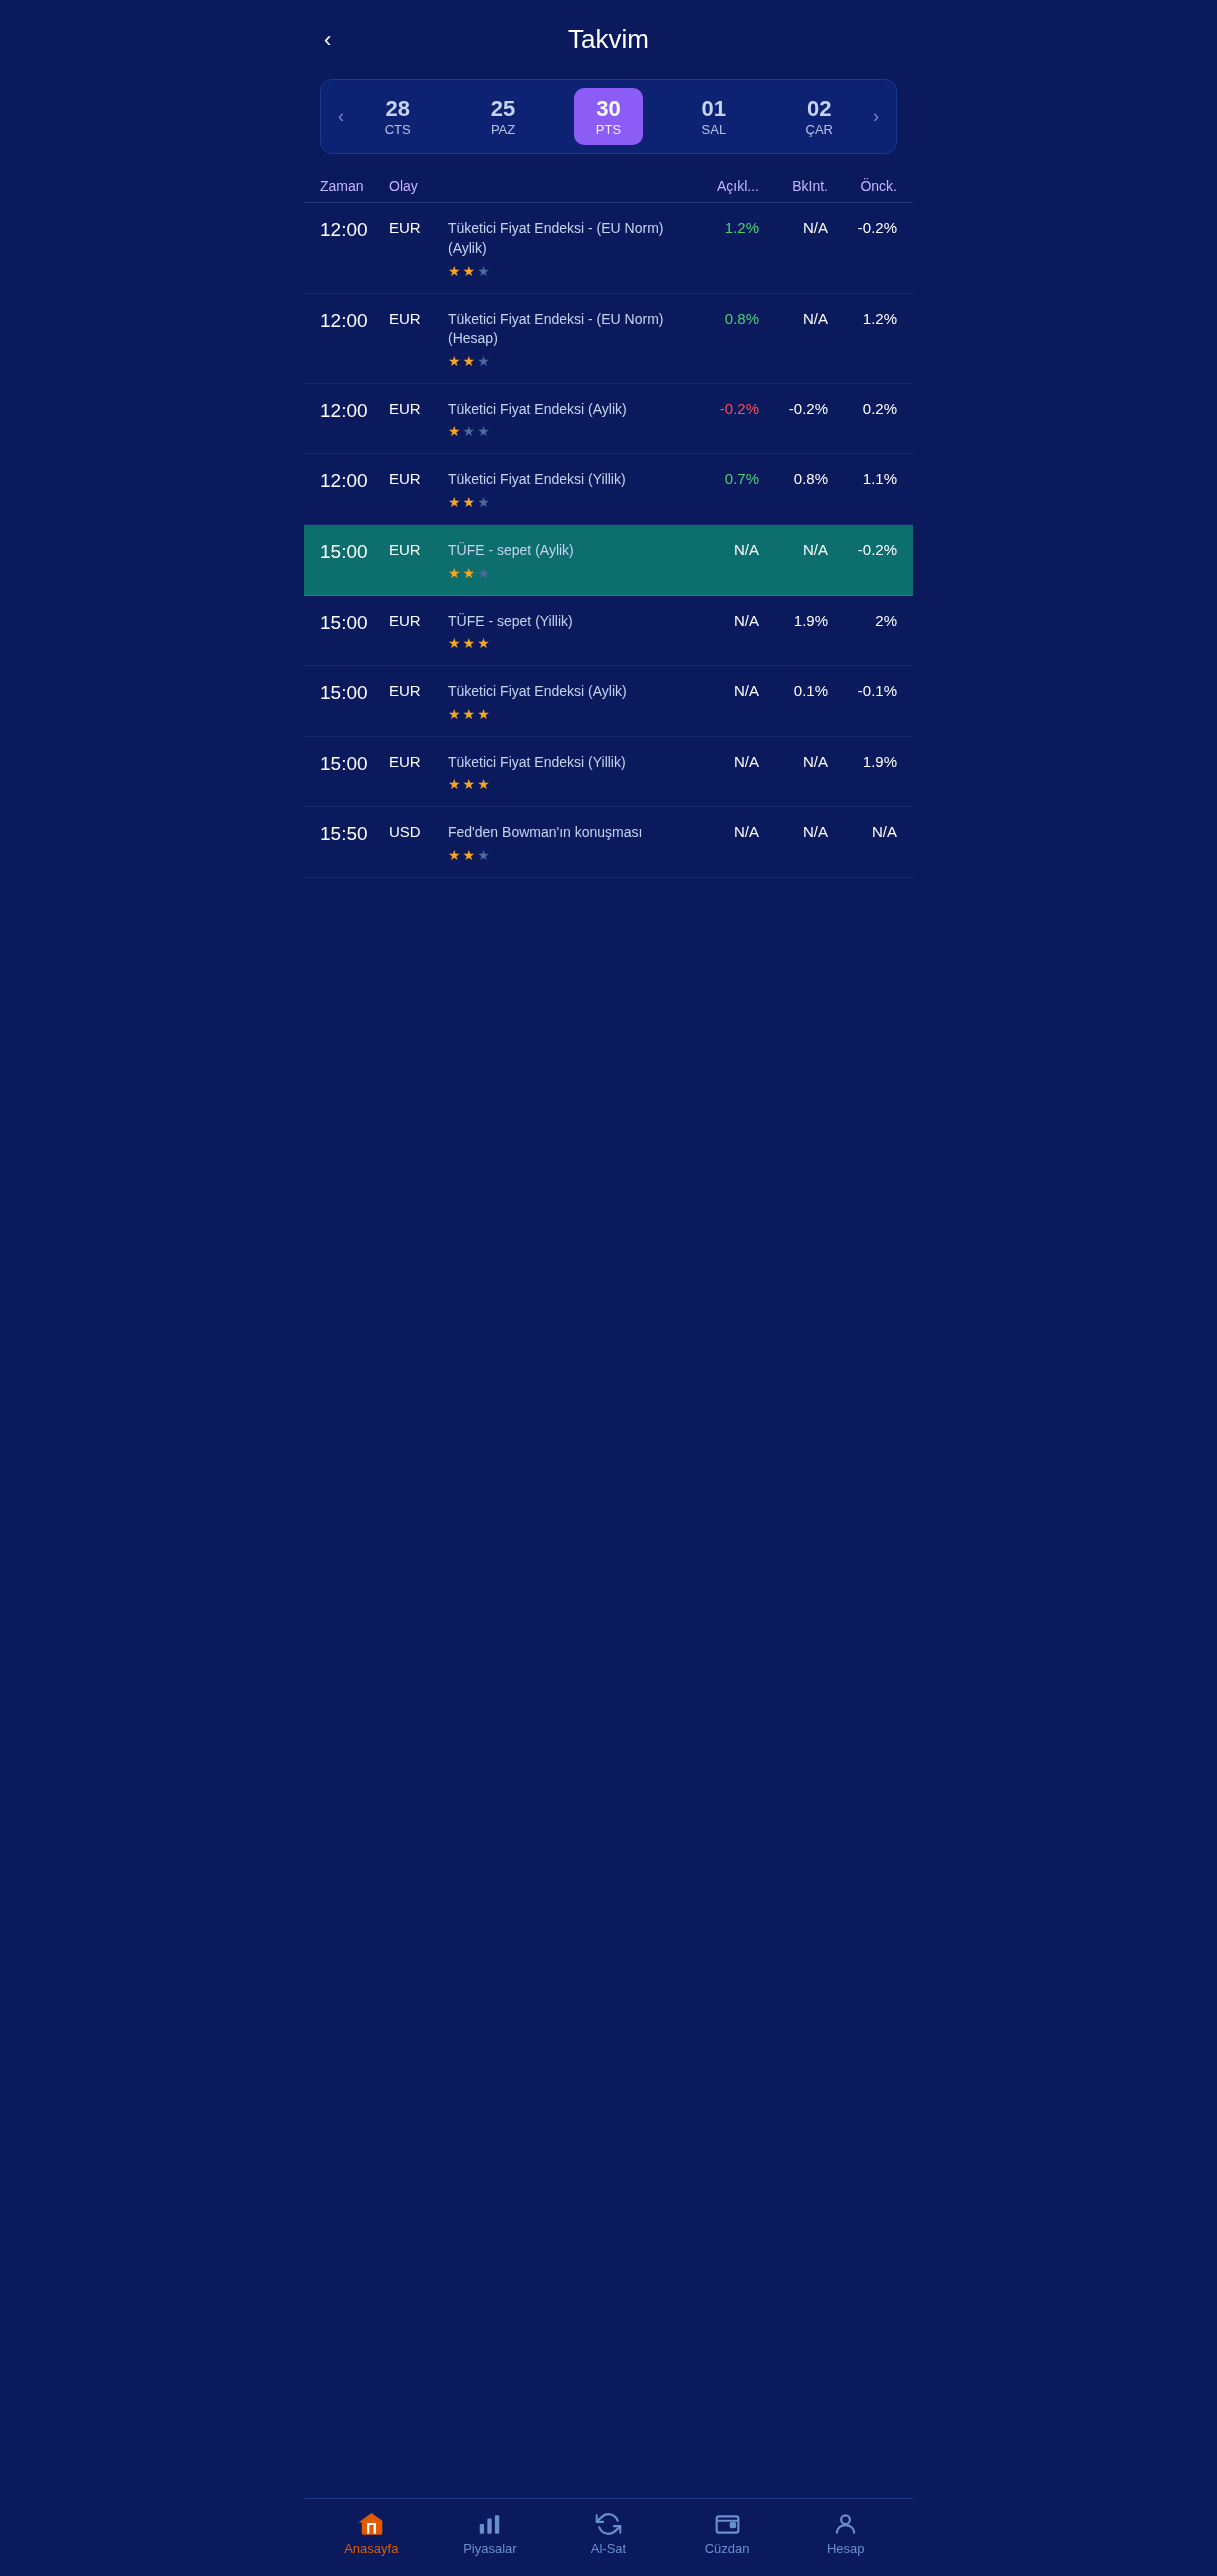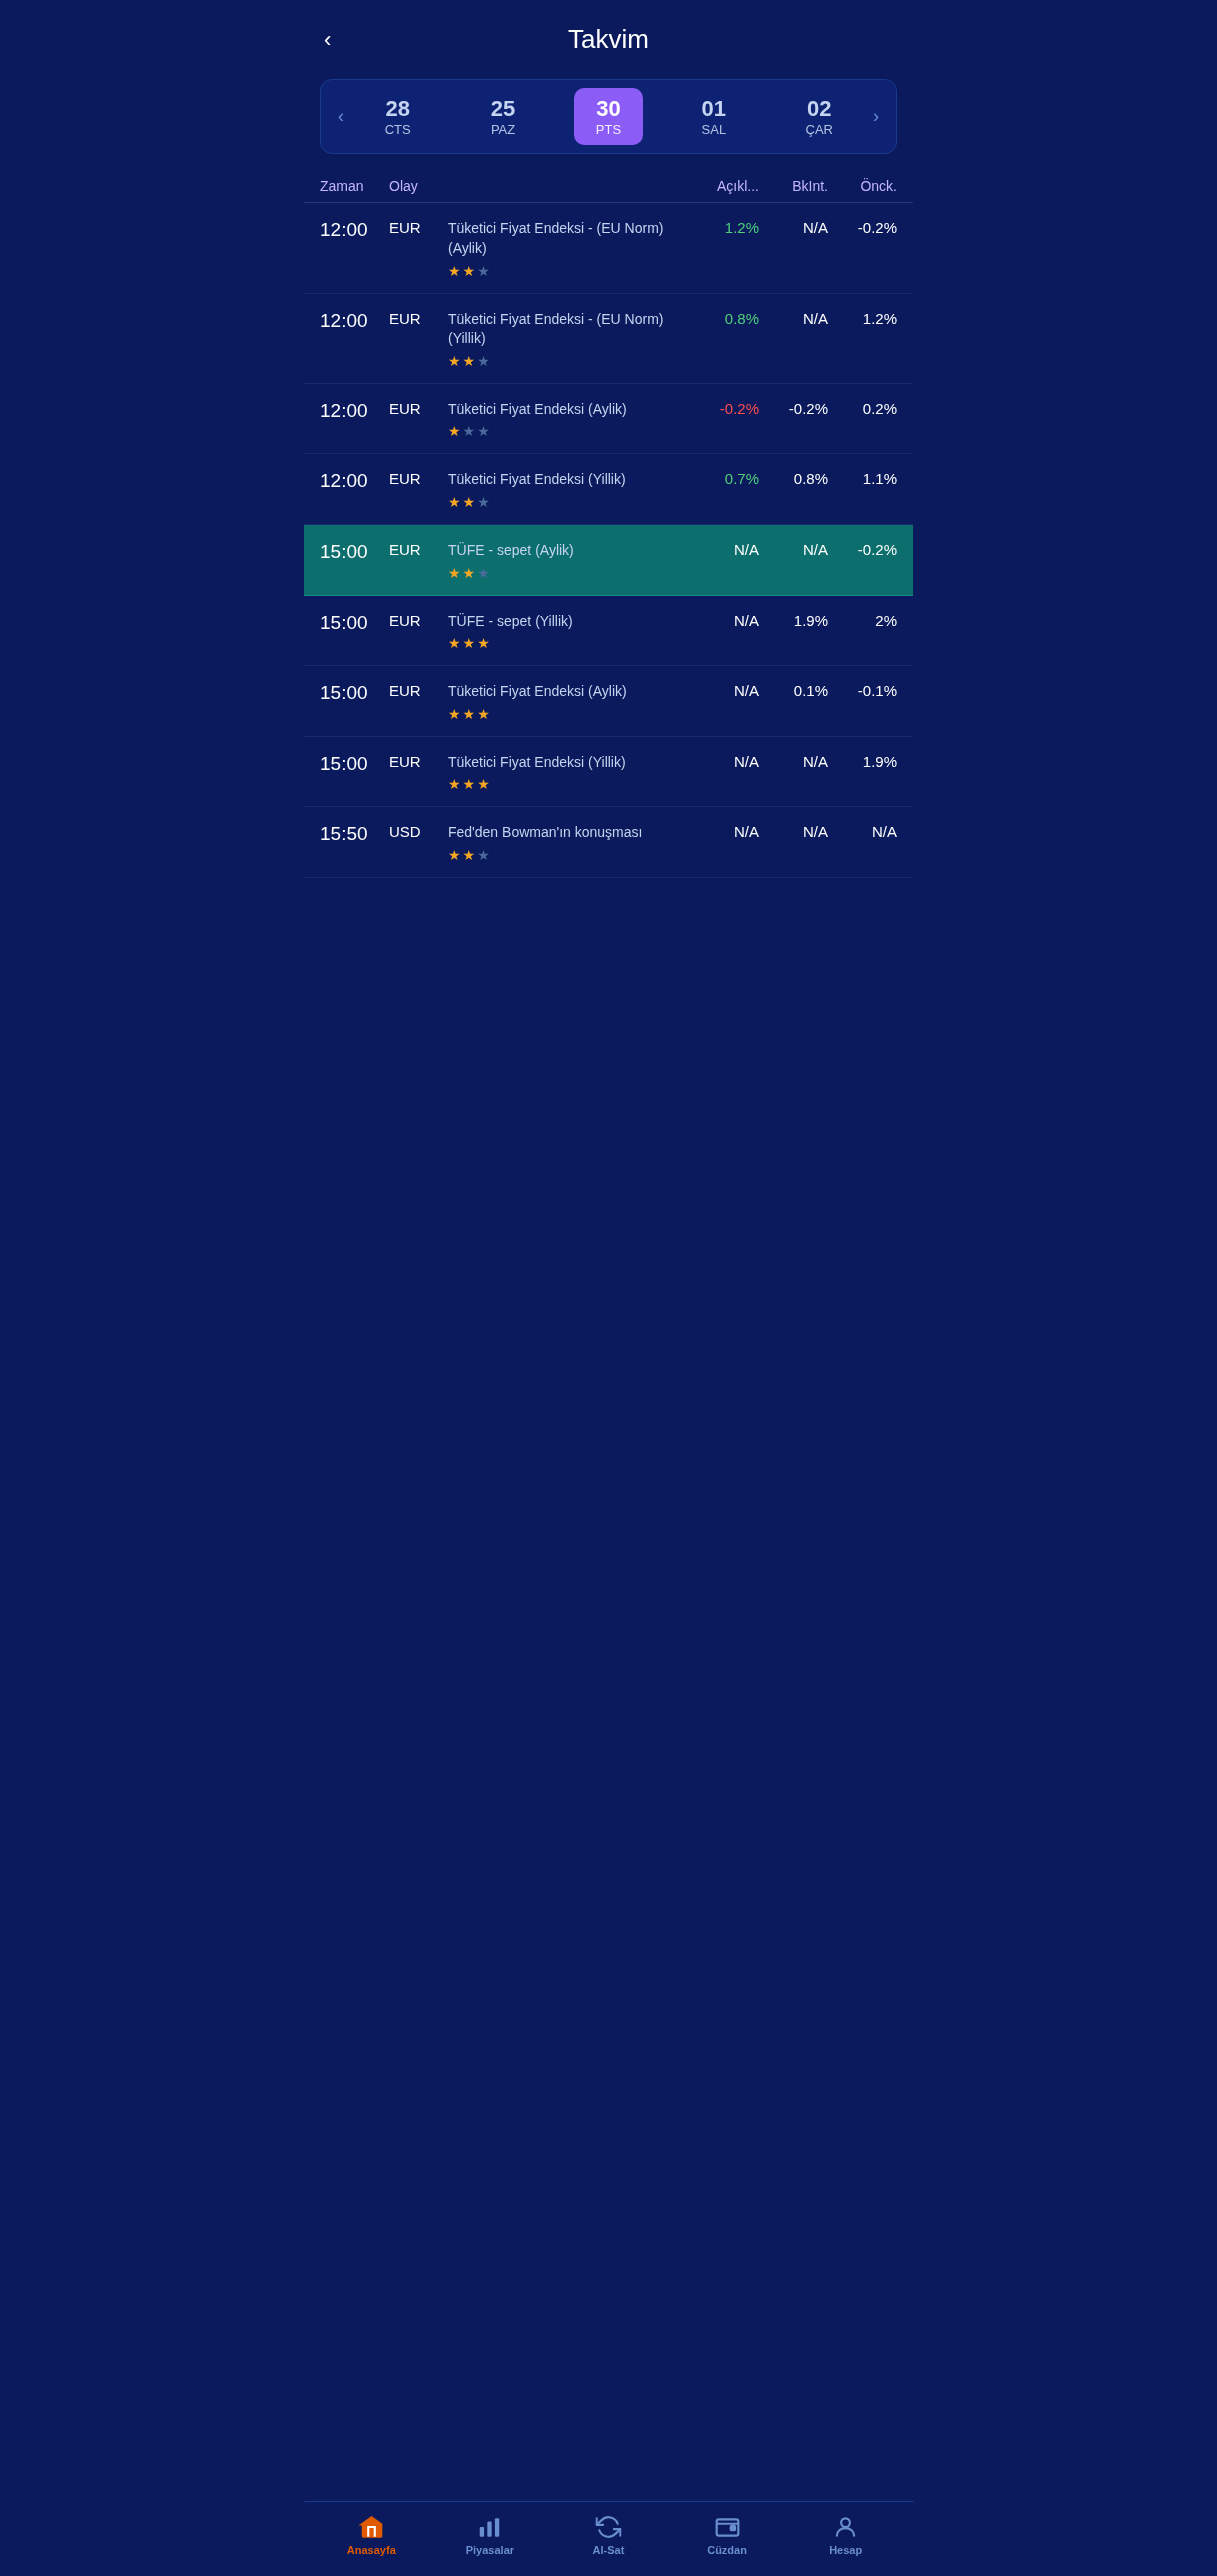--- a/index.html
+++ b/index.html
@@ -189,23 +189,22 @@
     }
     .nav-item {
       display: flex;
       flex-direction: column;
       align-items: center;
       gap: 4px;
       cursor: pointer;
       min-width: 59px;
     }
     .nav-label {
-      font-size: 11px;
+      font-size: 13px;
       color: #6a8fcf;
-      font-weight: bold;
     }
     .nav-label.active { color: #e05a00; }
 
     
     .icon-svg {
       width: 26px;
       height: 26px;
     }
     .icon-svg path, .icon-svg rect, .icon-svg circle, .icon-svg line, .icon-svg polyline {
       stroke-width: 2;
@@ -269,21 +268,21 @@
         </div>
     </div>
     <span class="row-actual green">1.2%</span>
     <span class="row-beklenti">N/A</span>
     <span class="row-onceki">-0.2%</span>
   </div>
     <div class="table-row">
     <span class="row-time">12:00</span>
     <span class="row-currency">EUR</span>
     <div class="row-event">
-      <div class="row-event-name">Tüketici Fiyat Endeksi - (EU Norm) (Yillik)</div>
+      <div class="row-event-name">Tüketici Fiyat Endeksi - (EU Norm) (Hesap)</div>
       <div class="stars">
           <span class="star filled">★</span>
           <span class="star filled">★</span>
           <span class="star empty">★</span>
         </div>
     </div>
     <span class="row-actual green">0.8%</span>
     <span class="row-beklenti">N/A</span>
     <span class="row-onceki">1.2%</span>
   </div>

